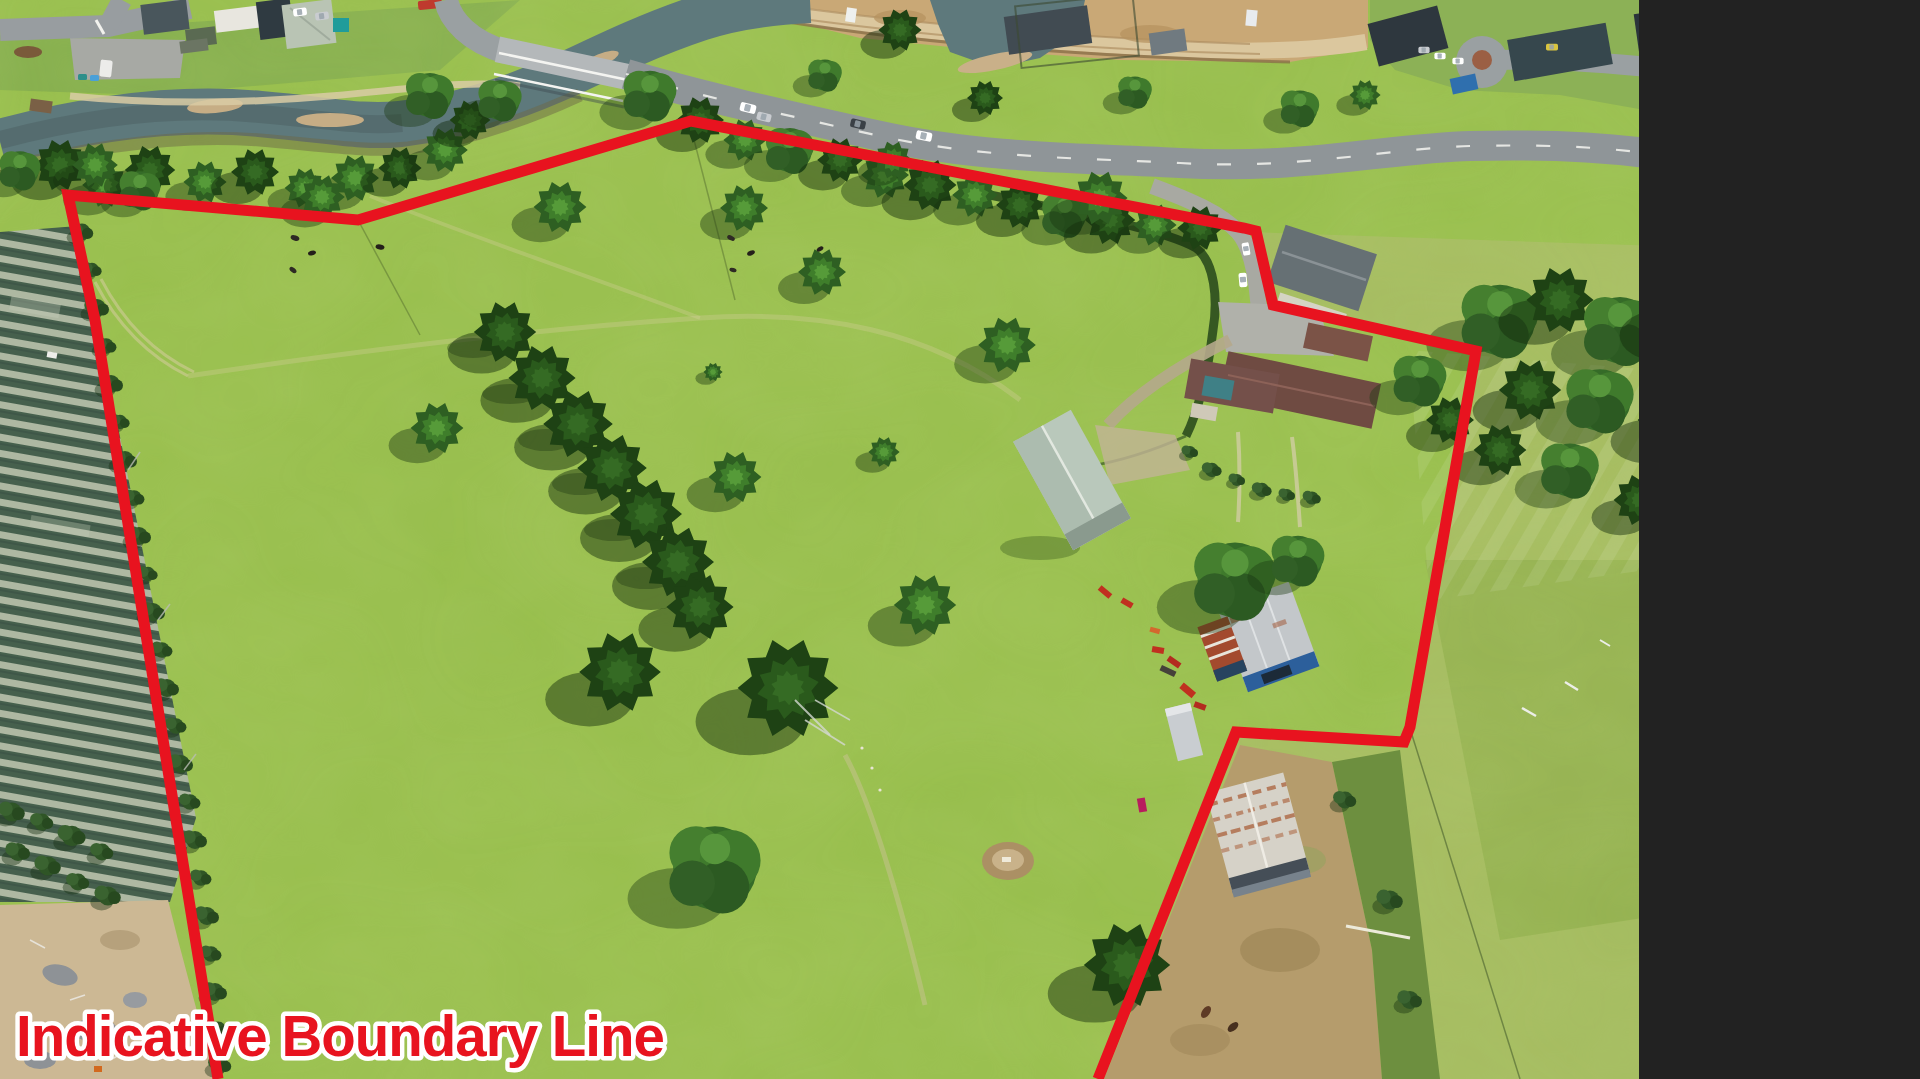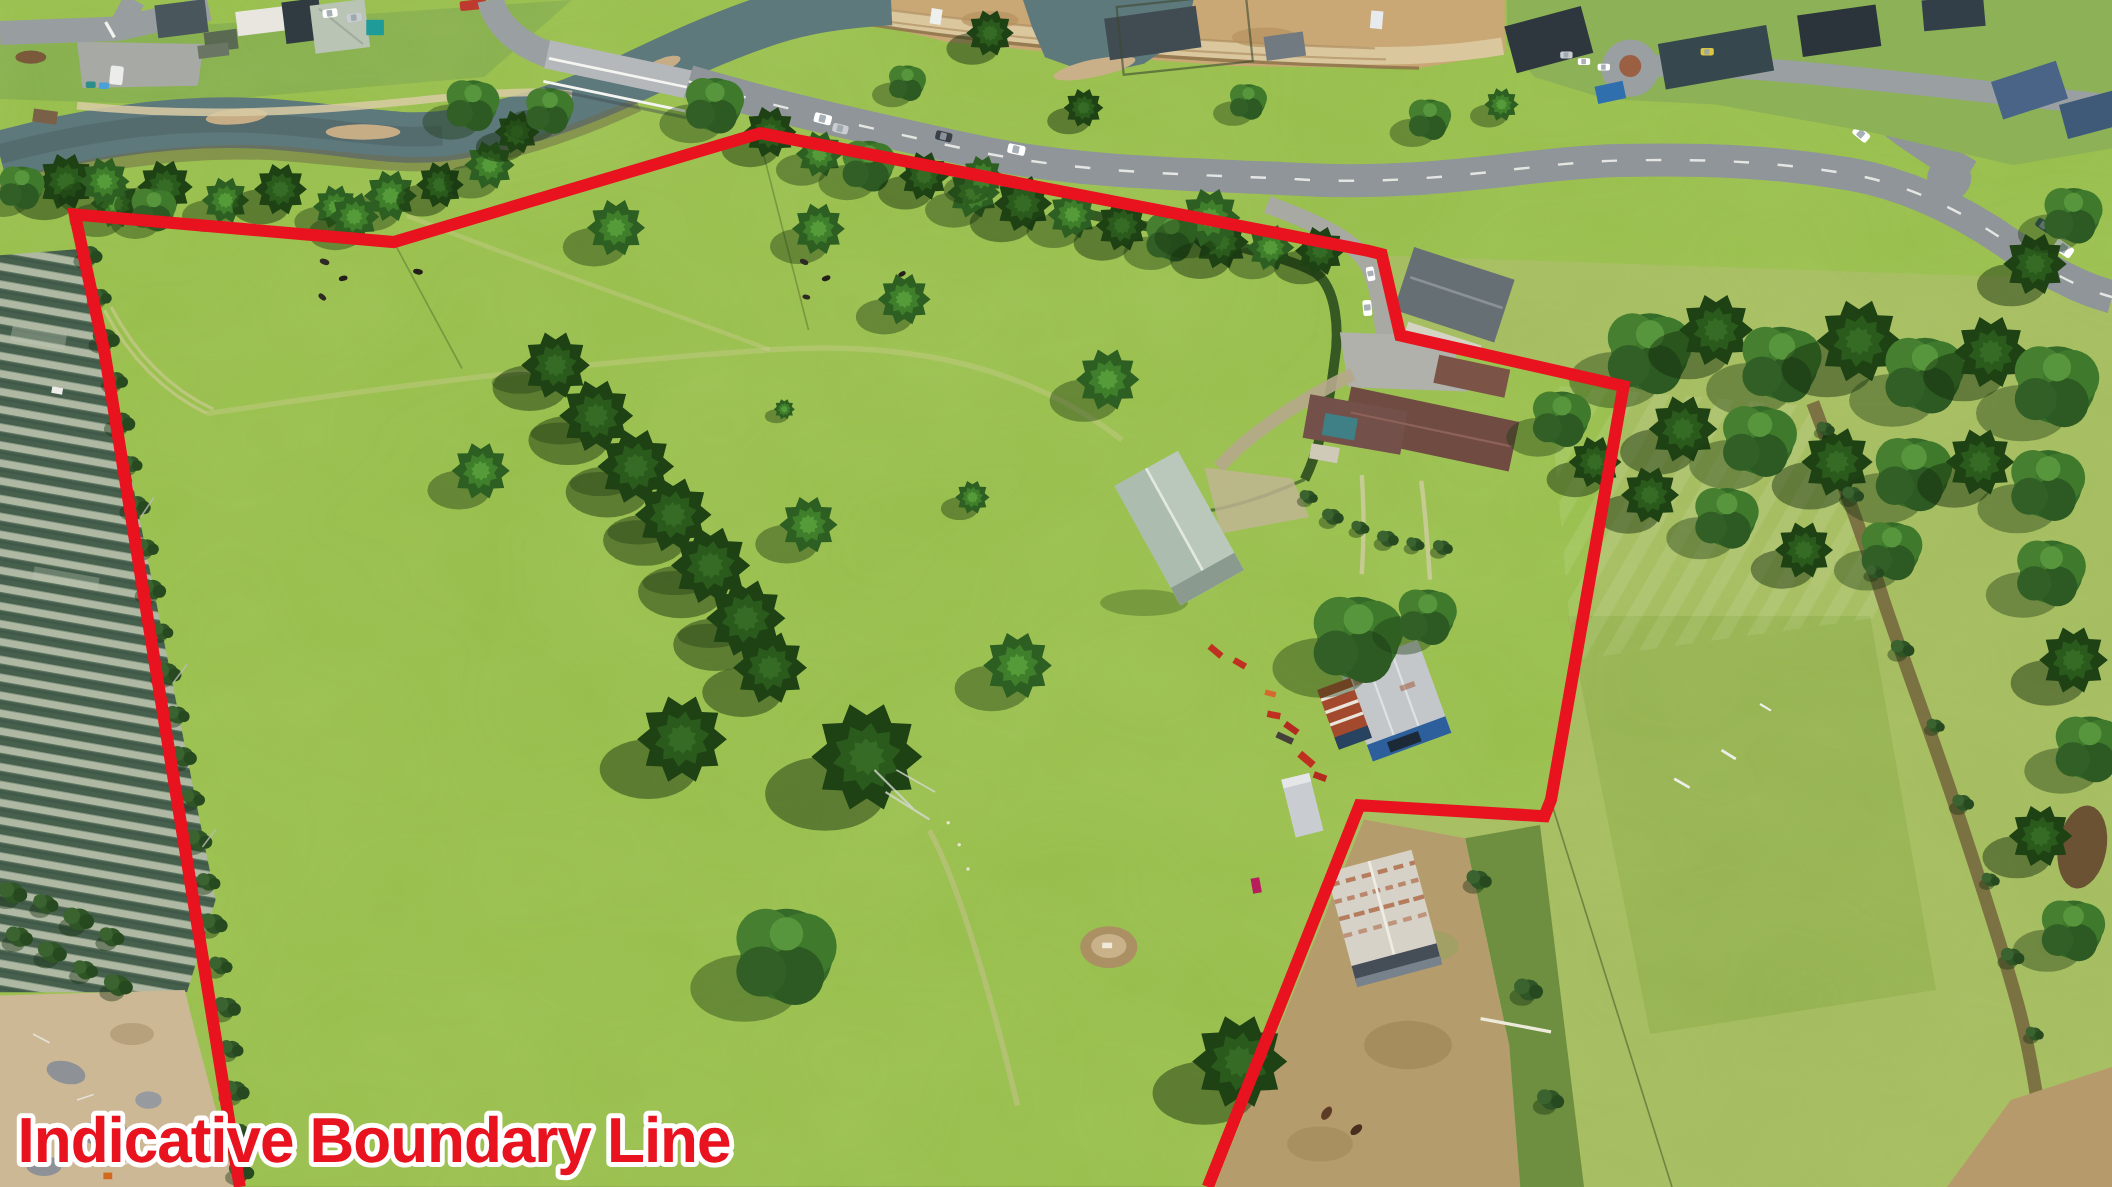--- a/index.html
+++ b/index.html
@@ -1,16 +1,16 @@
 <!DOCTYPE html>
 <html><head>
 <meta charset="utf-8">
 <style>
   html,body{margin:0;padding:0;background:#222;}
-  .stage{width:1920px;height:1079px;overflow:hidden;position:relative;}
+  .stage{width:1639px;height:1079px;overflow:hidden;position:relative;}
   svg{display:block;font-family:"Liberation Sans",sans-serif;}
   .label{font-weight:bold;font-size:58px;letter-spacing:-1px;
          paint-order:stroke;stroke-linejoin:round;stroke-width:9px;}
 </style>
 </head>
 <body>
 
 <div class="stage">
 <svg width="1920" height="1079" viewBox="0 0 1920 1079">
 <defs>

